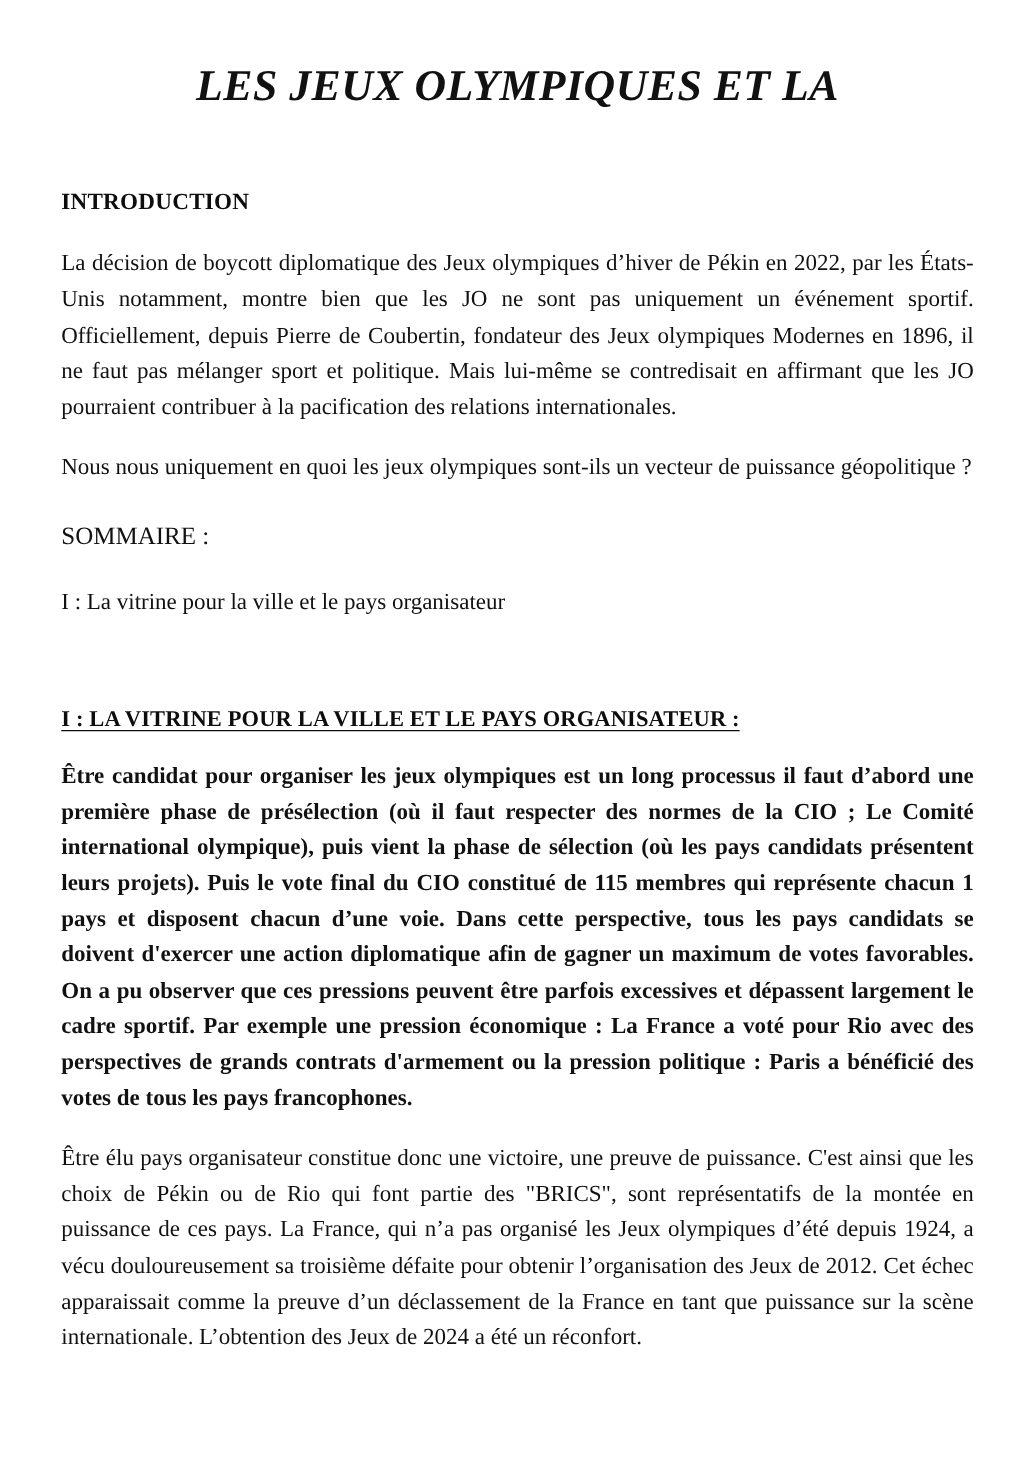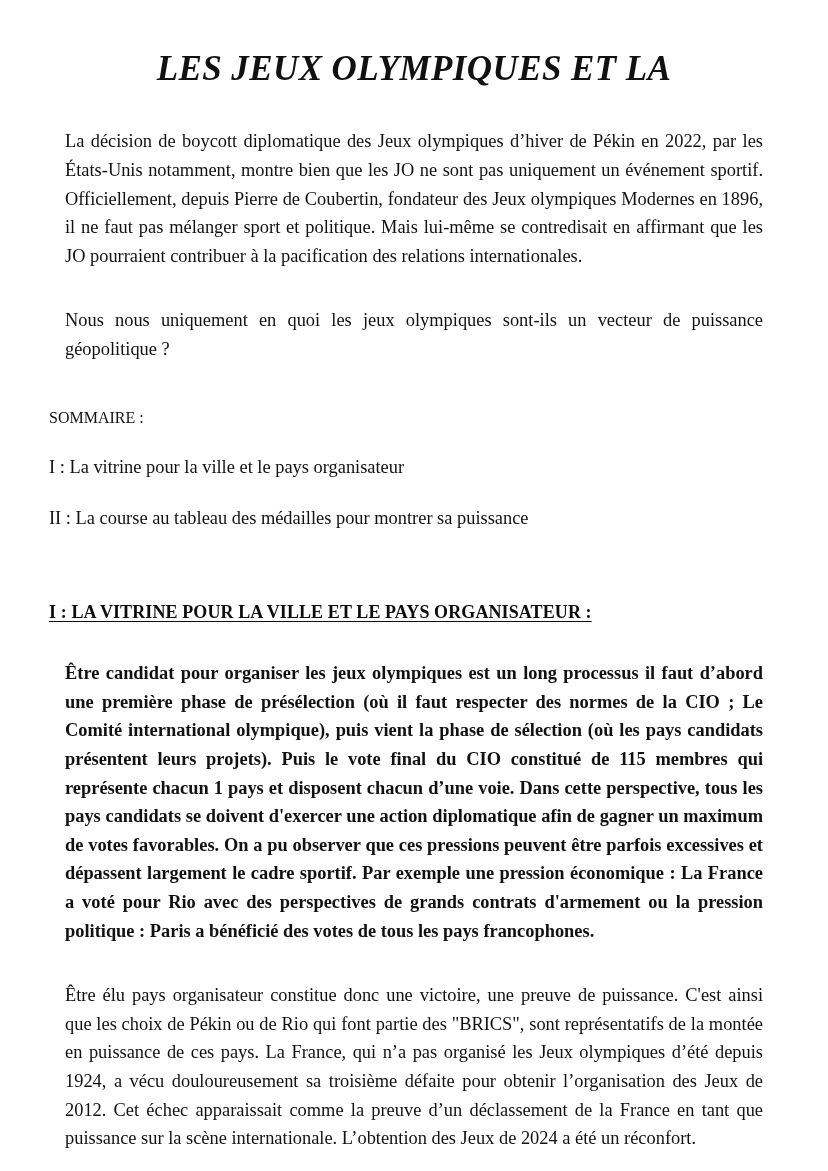--- a/index.html
+++ b/index.html
@@ -62,21 +62,21 @@
     font-weight: 700;
     line-height: 1.3;
     letter-spacing: 0.1px;
     text-decoration: underline;
     text-underline-offset: 3px;
     color: #0d0d0d;
   }
 
   
   p.body {
-    margin: 16px;
+    margin: 0;
     padding-top: 20px;
     font-size: 18.4px;
     line-height: 1.555;
     text-align: justify;
     text-justify: inter-word;
     hyphens: none;
     color: #111111;
   }
 
   p.body.tight {
@@ -85,21 +85,21 @@
   }
 
   p.lead-first {
     padding-top: 22px;
   }
 
   
   .sommaire-label {
     margin: 0;
     padding-top: 26px;
-    font-size: 16px;
+    font-size: 20px;
     line-height: 1.5;
     color: #111111;
   }
 
   .sommaire-list {
     margin: 0;
     padding: 0;
     list-style: none;
   }
 
@@ -119,30 +119,30 @@
 </head>
 <body>
 
 <div class="page">
   <div class="content">
 
     <h1 class="doc-title">
       <span>LES JEUX OLYMPIQUES ET LA</span><br>
     </h1>
 
+    <h2 class="heading-intro">INTRODUCTION</h2>
 
     <p class="body lead-first">La décision de boycott diplomatique des Jeux olympiques d’hiver de Pékin en 2022, par les États-Unis notamment, montre bien que les JO ne sont pas uniquement un événement sportif. Officiellement, depuis Pierre de Coubertin, fondateur des Jeux olympiques Modernes en 1896, il ne faut pas mélanger sport et politique. Mais lui-même se contredisait en affirmant que les JO pourraient contribuer à la pacification des relations internationales.</p>
 
     <p class="body para-gap-large">Nous nous uniquement en quoi les jeux olympiques sont-ils un vecteur de puissance géopolitique ?</p>
 
     <p class="sommaire-label">SOMMAIRE :</p>
 
     <ul class="sommaire-list">
       <li>I : La vitrine pour la ville et le pays organisateur</li>
-      <li>II : La course au tableau des médailles pour montrer sa puissance</li>
     </ul>
 
     <h2 class="heading-part">I : LA VITRINE POUR LA VILLE ET LE PAYS ORGANISATEUR :</h2>
 
     <p class="body tight">Être candidat pour organiser les jeux olympiques est un long processus il faut d’abord une première phase de présélection (où il faut respecter des normes de la CIO ; Le Comité international olympique), puis vient la phase de sélection (où les pays candidats présentent leurs projets). Puis le vote final du CIO constitué de 115 membres qui représente chacun 1 pays et disposent chacun d’une voie. Dans cette perspective, tous les pays candidats se doivent d'exercer une action diplomatique afin de gagner un maximum de votes favorables. On a pu observer que ces pressions peuvent être parfois excessives et dépassent largement le cadre sportif. Par exemple une pression économique : La France a voté pour Rio avec des perspectives de grands contrats d'armement ou la pression politique : Paris a bénéficié des votes de tous les pays francophones.</p>
 
     <p class="body para-gap-large">Être élu pays organisateur constitue donc une victoire, une preuve de puissance. C'est ainsi que les choix de Pékin ou de Rio qui font partie des "BRICS", sont représentatifs de la montée en puissance de ces pays. La France, qui n’a pas organisé les Jeux olympiques d’été depuis 1924, a vécu douloureusement sa troisième défaite pour obtenir l’organisation des Jeux de 2012. Cet échec apparaissait comme la preuve d’un déclassement de la France en tant que puissance sur la scène internationale. L’obtention des Jeux de 2024 a été un réconfort.</p>
 
   </div>
 </div>

